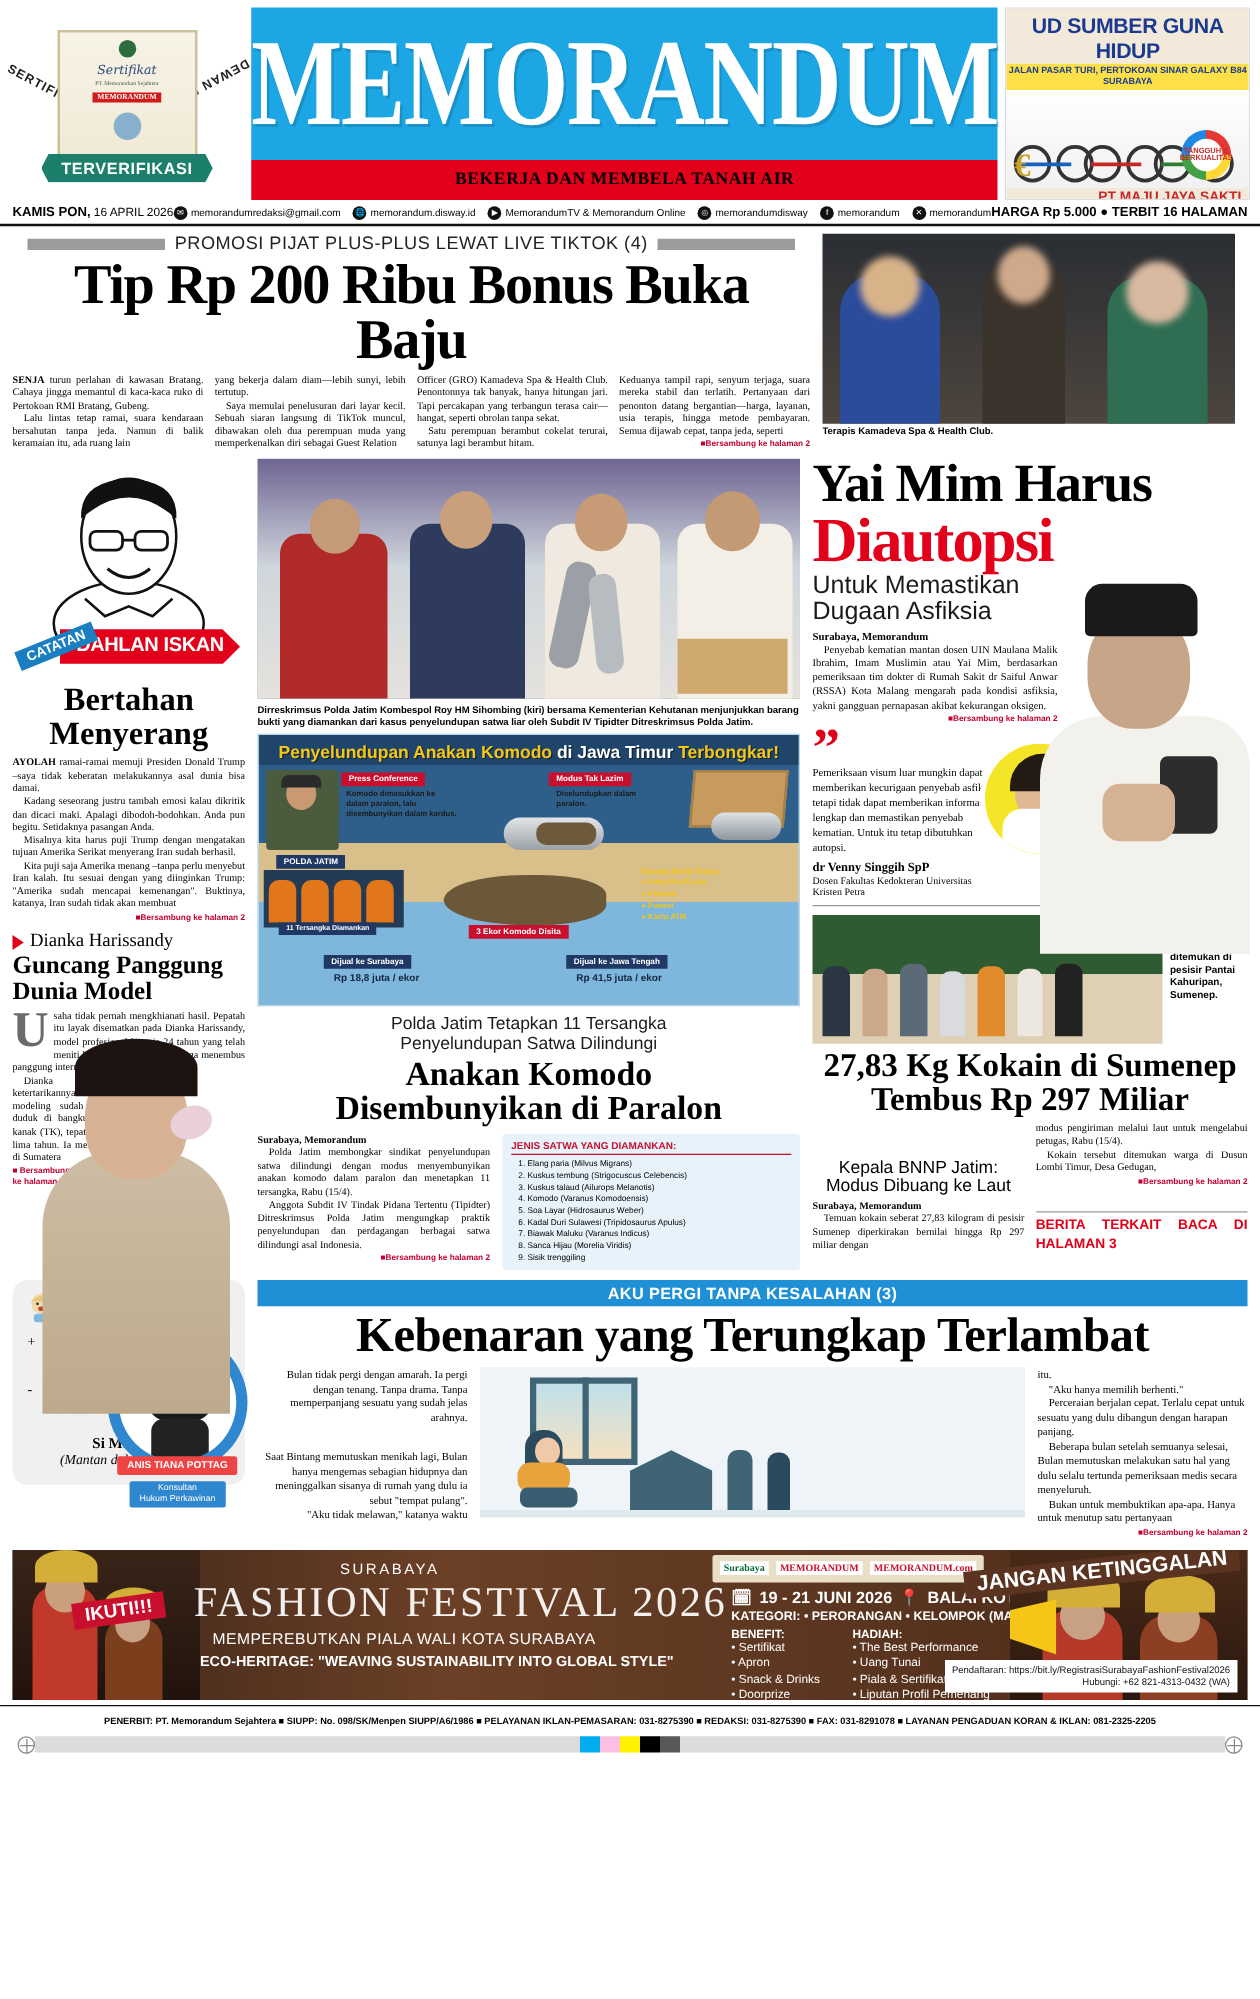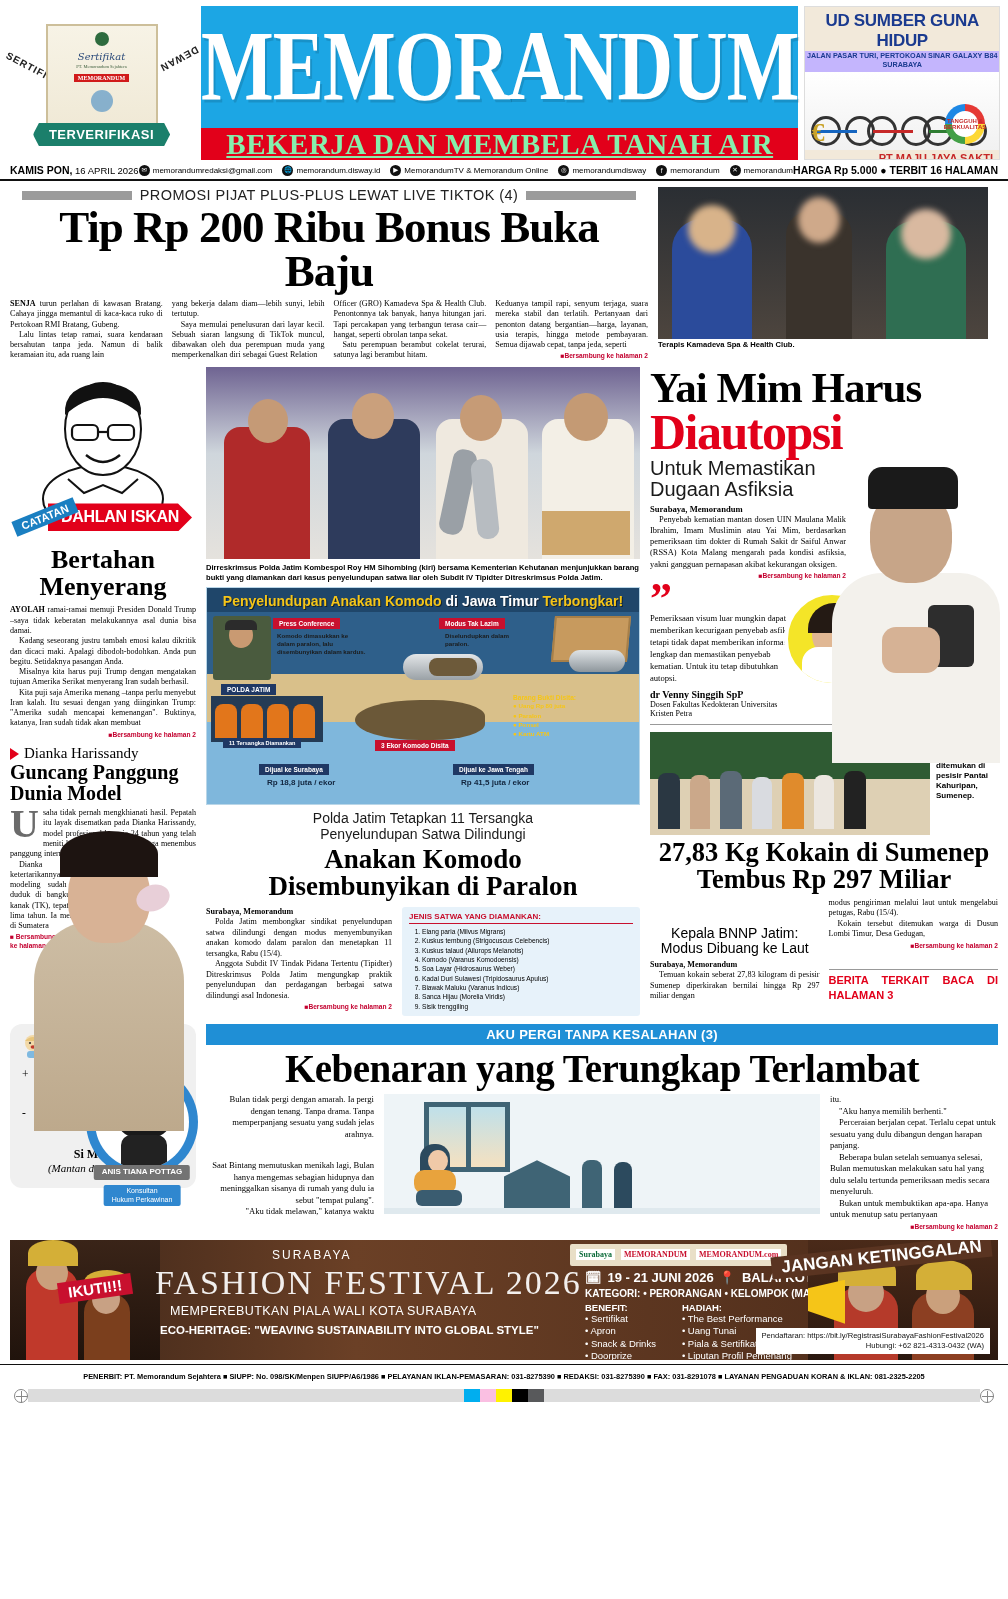--- a/index.html
+++ b/index.html
@@ -38,25 +38,25 @@
 
   .nameplate { flex:1; display:flex; flex-direction:column; }
   .np-blue { background:#1ca6e4; flex:1; display:flex; align-items:center; justify-content:center; }
   .np-blue span {
     font-family:"Liberation Serif", serif; font-weight:bold; color:#fff;
     font-size:77px; letter-spacing:-1px; line-height:.95;
     text-shadow:2px 2px 0 rgba(0,0,0,.12);
     transform:scaleY(1.28); display:inline-block;
   }
   .np-red { background:#e2001a; height:32px; display:flex; align-items:center; justify-content:center; }
-  .np-red span { color:#86efac; font-weight:bold; font-size:29px; font-family:"Liberation Serif",serif; letter-spacing:.5px;text-decoration:underline; }
+  .np-red span { color:#000000; font-weight:bold; font-size:14px; font-family:"Liberation Serif",serif; letter-spacing:.5px; }
 
   .ad-top { width:240px; background:#fff; border:1px solid #ddd; position:relative; overflow:hidden; }
   .ad-top .ad-h { background:#f2e9da; color:#1a3a8f; font-family:"Liberation Sans",sans-serif; font-weight:bold; font-size:17px; text-align:center; padding-top:4px; letter-spacing:-.3px;}
-  .ad-top .ad-sub { color:#1a3a8f; font-family:"Liberation Sans",sans-serif; font-weight:bold; font-size:7.2px; text-align:center; background:#c4b5fd; padding-bottom:3px;}
+  .ad-top .ad-sub { color:#1a3a8f; font-family:"Liberation Sans",sans-serif; font-weight:bold; font-size:7.2px; text-align:center; background:#fde047; padding-bottom:3px;}
   .ad-bikes { height:78px; background:linear-gradient(#ffffff,#f1f1f1); position:relative; }
   .bike { position:absolute; bottom:4px; }
   .bike .wheel { width:30px;height:30px;border:3px solid #333;border-radius:50%; position:absolute; bottom:0;}
   .bike .frame { position:absolute; bottom:13px; width:40px; height:3px; }
   .badge-round { position:absolute; right:14px; bottom:6px; width:40px;height:40px;border-radius:50%;
       background:conic-gradient(#e53935 0 25%,#fdd835 0 50%,#43a047 0 75%,#1e88e5 0 100%);
       display:flex;align-items:center;justify-content:center;}
   .badge-round i { width:26px;height:26px;border-radius:50%;background:#fff;display:flex;align-items:center;justify-content:center;font-size:6px;color:#c62828;font-style:normal;font-weight:bold;font-family:"Liberation Sans",sans-serif;text-align:center;line-height:1;}
   .ad-foot { background:#f2e9da; color:#c62828; font-family:"Liberation Sans",sans-serif; font-weight:bold; font-size:11px; text-align:right; padding:2px 6px;}
   .euro-mark { position:absolute; left:6px; bottom:2px; color:#c9a227; font-size:26px; font-weight:bold; font-family:"Liberation Serif",serif;}
@@ -175,21 +175,21 @@
   .mameng-sign em { display:block; font-weight:normal; font-style:italic; font-size:11px;}
 
   .kebenaran-col { flex:1; }
   .blue-kicker { background:#1f8fd6; color:#fff; text-align:center; font-family:"Liberation Sans",sans-serif; font-weight:bold; font-size:13px; padding:3px 0; letter-spacing:.3px;}
   .keb-hl { text-align:center; font-family:"Liberation Serif",serif; font-weight:bold; font-size:39px; line-height:1.03; margin-top:4px; letter-spacing:-.5px;}
   .keb-cols { display:flex; gap:10px; margin-top:5px; }
   .keb-c { width:168px; font-size:8.6px; line-height:1.34; }
   .keb-c.right-align { text-align:right; }
   .keb-illu { flex:1; height:120px; background:#eef3f6; position:relative; overflow:hidden;}
   .anis-badge { width:112px;height:112px;border-radius:50%;background:#2f87cf; position:relative; display:flex;align-items:center;justify-content:center; color:#fff; }
-  .anis-name { position:absolute; bottom:-2px; left:50%; transform:translateX(-50%); background:#737373; color:#fff; font-family:"Liberation Sans",sans-serif; font-weight:bold; font-size:8px; padding:2px 8px; white-space:nowrap; border-radius:2px;}
+  .anis-name { position:absolute; bottom:-2px; left:50%; transform:translateX(-50%); background:#ef4444; color:#fff; font-family:"Liberation Sans",sans-serif; font-weight:bold; font-size:8px; padding:2px 8px; white-space:nowrap; border-radius:2px;}
   .anis-role { position:absolute; bottom:-28px; left:50%; transform:translateX(-50%); background:#2f87cf; color:#fff; font-family:"Liberation Sans",sans-serif; font-size:7px; padding:2px 8px; text-align:center; line-height:1.2; border-radius:2px; white-space:nowrap;}
 
   
   .fashion { margin:8px 10px 0 10px; height:120px; background:linear-gradient(90deg,#3a2418,#6b4026 35%,#4a2a19); position:relative; overflow:hidden;}
   .fashion .ff-title { position:absolute; left:145px; top:24px; color:#fff; font-family:"Liberation Serif",serif; font-size:34px; letter-spacing:2px; opacity:.92;}
   .fashion .ff-sur { position:absolute; left:262px; top:8px; color:#fff; font-family:"Liberation Sans",sans-serif; font-size:12px; letter-spacing:2px;}
   .fashion .ff-sub { position:absolute; left:160px; top:64px; color:#fff; font-family:"Liberation Sans",sans-serif; font-size:12.5px; letter-spacing:.4px;}
   .fashion .ff-eco { position:absolute; left:150px; top:84px; color:#fff; font-family:"Liberation Sans",sans-serif; font-weight:bold; font-size:11.5px;}
   .ikuti { position:absolute; left:48px; top:38px; background:#c8102e; color:#fff; font-family:"Liberation Sans",sans-serif; font-weight:bold; font-size:15px; padding:2px 10px; transform:rotate(-8deg);}
   .logos-strip { position:absolute; left:560px; top:4px; height:22px; background:#e9dfc7; display:flex; align-items:center; gap:6px; padding:0 6px; border-radius:2px;}

